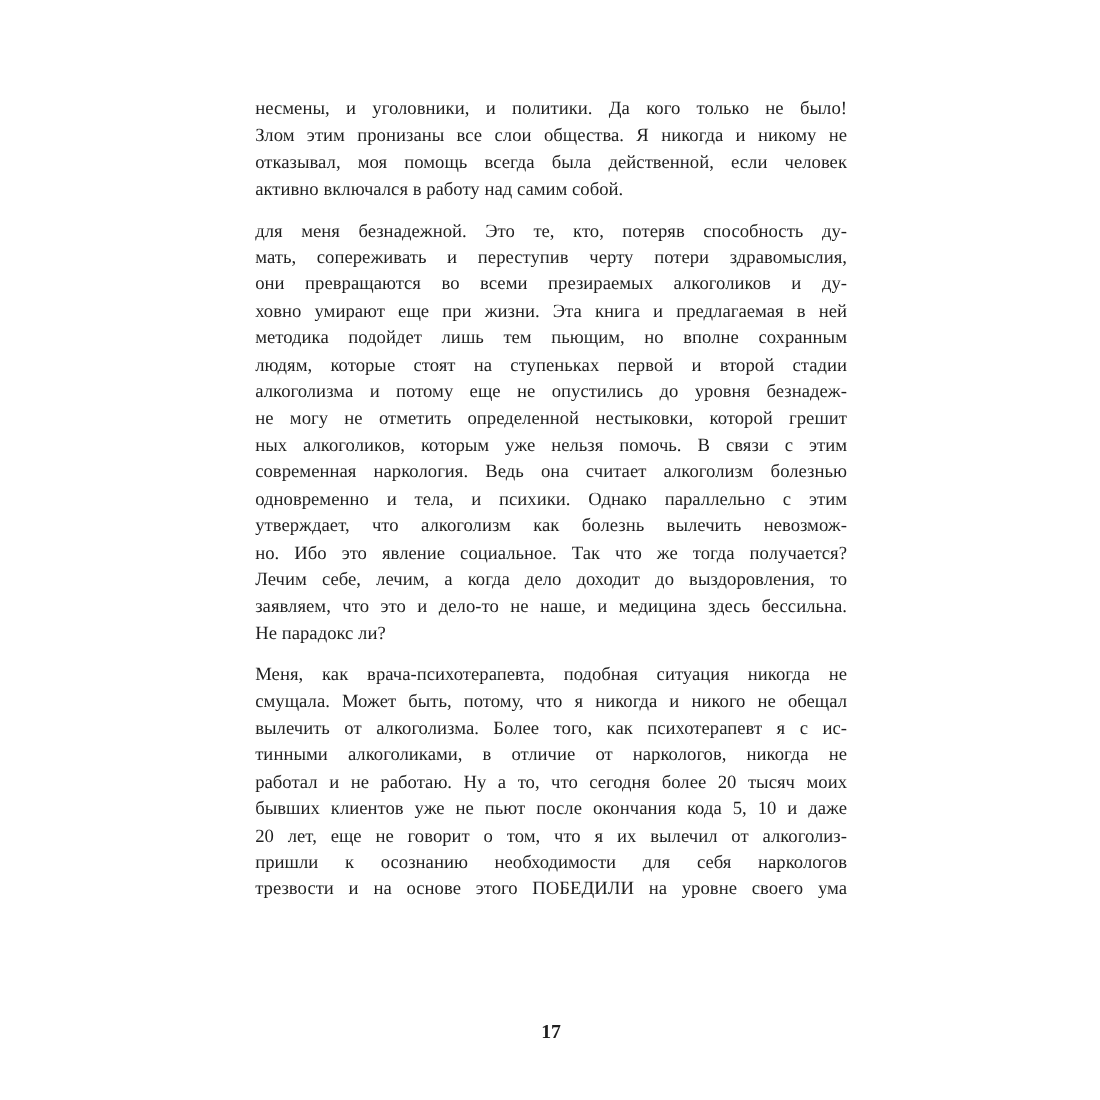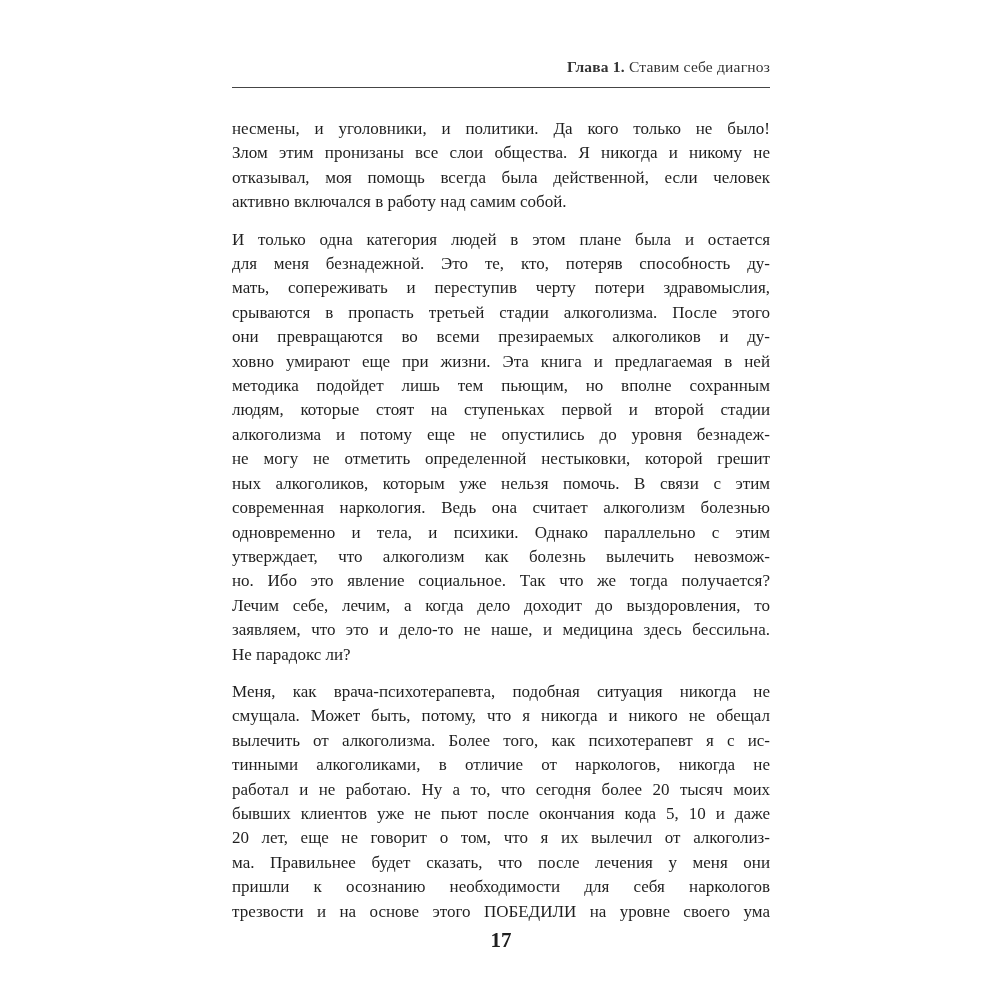--- a/index.html
+++ b/index.html
@@ -50,44 +50,39 @@
   }
   .line.last {
     text-align-last: left;
   }
   .page-number {
     position: absolute;
     left: 232px;
     top: 928px;
     width: 538px;
     text-align: center;
-    font-size: 21px;
+    font-size: 18px;
     font-weight: bold;
     color: #1f1f1f;
   }
 </style>
 </head>
 <body>
 
 <div class="page">
-  <div class="chapter-header">
-    <span class="chapter-label">Глава 1.</span><span> Ставим себе диагноз</span>
-  </div>
   <div class="body-text">
       <div class="paragraph">
         <div class="line">несмены, и уголовники, и политики. Да кого только не было!</div>
         <div class="line">Злом этим пронизаны все слои общества. Я никогда и никому не</div>
         <div class="line">отказывал, моя помощь всегда была действенной, если человек</div>
         <div class="line last">активно включался в работу над самим собой.</div>
       </div>
       <div class="paragraph">
-        <div class="line">И только одна категория людей в этом плане была и остается</div>
         <div class="line">для меня безнадежной. Это те, кто, потеряв способность ду-</div>
         <div class="line">мать, сопереживать и переступив черту потери здравомыслия,</div>
-        <div class="line">срываются в пропасть третьей стадии алкоголизма. После этого</div>
         <div class="line">они превращаются во всеми презираемых алкоголиков и ду-</div>
         <div class="line">ховно умирают еще при жизни. Эта книга и предлагаемая в ней</div>
         <div class="line">методика подойдет лишь тем пьющим, но вполне сохранным</div>
         <div class="line">людям, которые стоят на ступеньках первой и второй стадии</div>
         <div class="line">алкоголизма и потому еще не опустились до уровня безнадеж-</div>
         <div class="line">не могу не отметить определенной нестыковки, которой грешит</div>
         <div class="line">ных алкоголиков, которым уже нельзя помочь. В связи с этим</div>
         <div class="line">современная наркология. Ведь она считает алкоголизм болезнью</div>
         <div class="line">одновременно и тела, и психики. Однако параллельно с этим</div>
         <div class="line">утверждает, что алкоголизм как болезнь вылечить невозмож-</div>
@@ -97,20 +92,19 @@
         <div class="line last">Не парадокс ли?</div>
       </div>
       <div class="paragraph">
         <div class="line">Меня, как врача-психотерапевта, подобная ситуация никогда не</div>
         <div class="line">смущала. Может быть, потому, что я никогда и никого не обещал</div>
         <div class="line">вылечить от алкоголизма. Более того, как психотерапевт я с ис-</div>
         <div class="line">тинными алкоголиками, в отличие от наркологов, никогда не</div>
         <div class="line">работал и не работаю. Ну а то, что сегодня более 20 тысяч моих</div>
         <div class="line">бывших клиентов уже не пьют после окончания кода 5, 10 и даже</div>
         <div class="line">20 лет, еще не говорит о том, что я их вылечил от алкоголиз-</div>
-        <div class="line">ма. Правильнее будет сказать, что после лечения у меня они</div>
         <div class="line">пришли к осознанию необходимости для себя наркологов</div>
         <div class="line">трезвости и на основе этого ПОБЕДИЛИ на уровне своего ума</div>
       </div>
     </div>
 </div>
 
 <div class="page-number">17</div>
 
 </body></html>

